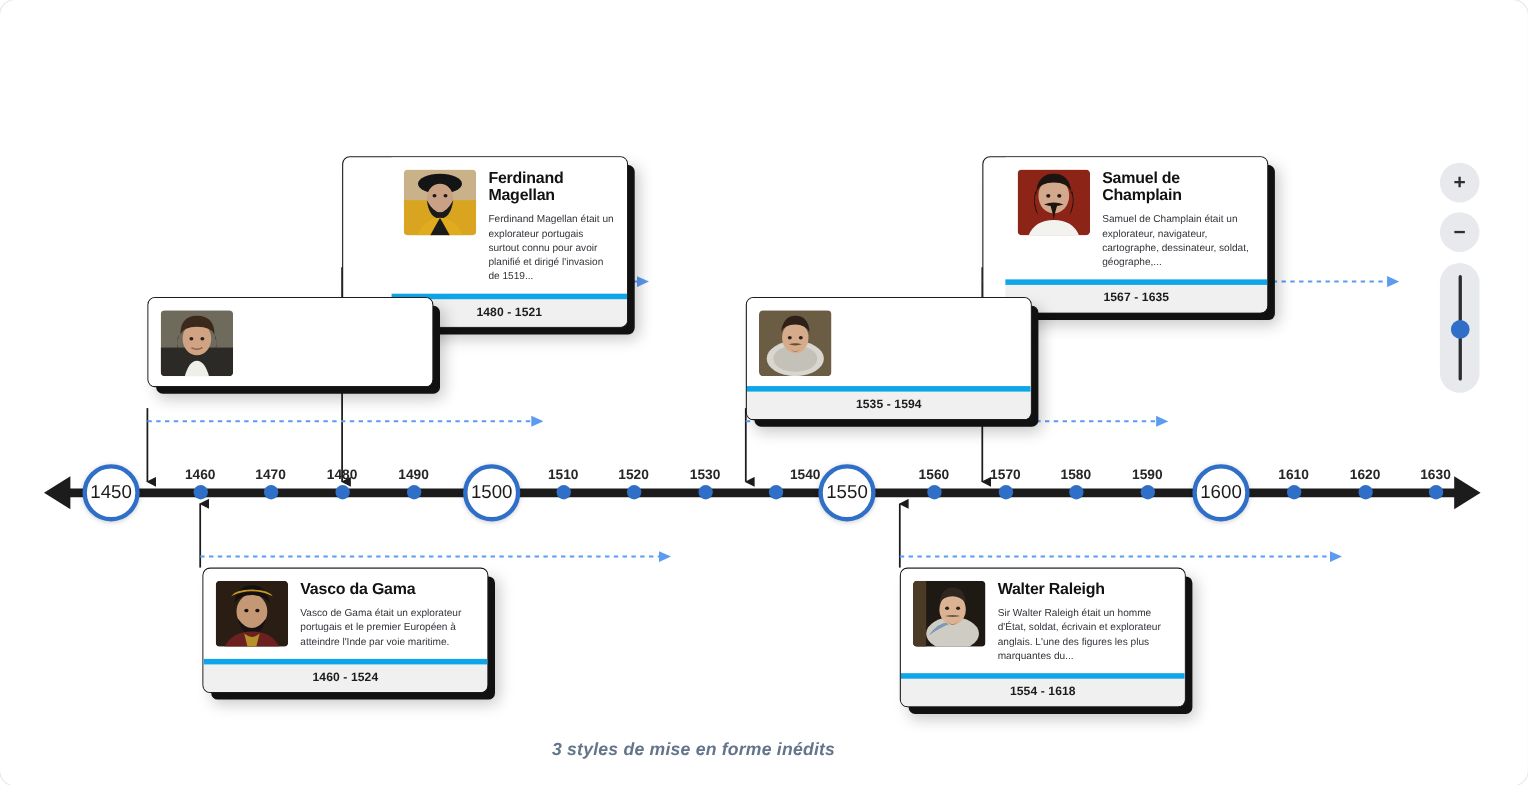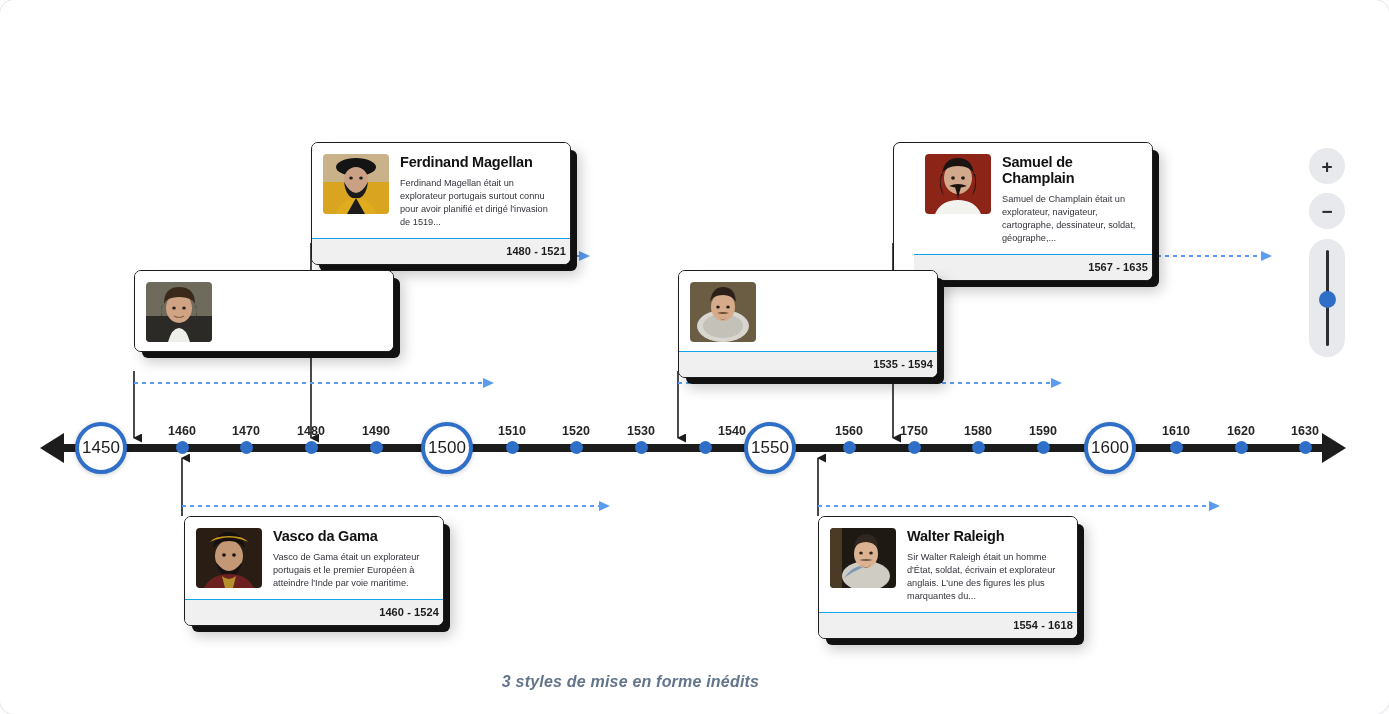--- a/index.html
+++ b/index.html
@@ -128,22 +128,22 @@
     margin-bottom: 6px;
     line-height: 1.1;
   }
   .card-desc {
     font-size: 9.2px;
     line-height: 1.42;
     color: #32343a;
   }
   .card-date {
     background: #f0f0f0;
-    border-top: 1px solid #0ea5e9;
-    text-align: right;
+    border-top: 5px solid #0ea5e9;
+    text-align: center;
     padding: 6px 4px 7px 4px;
     font-size: 11px;
     font-weight: 700;
     color: #1c1c1c;
     letter-spacing: 0.1px;
   }
 
   
   #zoom-control {
     position: absolute;
@@ -266,39 +266,39 @@
     <div class="tick-label" style="left:512px">1510</div>
     <div class="tick-dot" style="left:576px"></div>
     <div class="tick-label" style="left:576px">1520</div>
     <div class="tick-dot" style="left:641px"></div>
     <div class="tick-label" style="left:641px">1530</div>
     <div class="tick-dot" style="left:705px"></div>
     <div class="tick-label" style="left:732px">1540</div>
     <div class="tick-dot" style="left:849px"></div>
     <div class="tick-label" style="left:849px">1560</div>
     <div class="tick-dot" style="left:914px"></div>
-    <div class="tick-label" style="left:914px">1750</div>
+    <div class="tick-label" style="left:914px">1570</div>
     <div class="tick-dot" style="left:978px"></div>
     <div class="tick-label" style="left:978px">1580</div>
     <div class="tick-dot" style="left:1043px"></div>
     <div class="tick-label" style="left:1043px">1590</div>
     <div class="tick-dot" style="left:1176px"></div>
     <div class="tick-label" style="left:1176px">1610</div>
     <div class="tick-dot" style="left:1241px"></div>
     <div class="tick-label" style="left:1241px">1620</div>
     <div class="tick-dot" style="left:1305px"></div>
     <div class="tick-label" style="left:1305px">1630</div>
 
     <div class="decade-node" style="left:101px">1450</div>
     <div class="decade-node" style="left:447px">1500</div>
     <div class="decade-node" style="left:770px">1550</div>
     <div class="decade-node" style="left:1110px">1600</div>
   </div>
 
-  <div class="event-card" style="left:311px; top:142px;">
+  <div class="event-card" style="left:311px; top:142px;padding-left:44px;">
     <div class="card-body">
       <div class="card-portrait">
         <svg viewBox="0 0 66 60" xmlns="http://www.w3.org/2000/svg">
           <rect width="66" height="60" fill="#c9b28a"></rect>
           <rect y="28" width="66" height="32" fill="#d9a520"></rect>
           <ellipse cx="33" cy="13" rx="20" ry="9" fill="#141414"></ellipse>
           <ellipse cx="33" cy="26" rx="12" ry="13" fill="#caa184"></ellipse>
           <path d="M21 28 q12 22 24 0 q-2 16 -12 17 q-10 -1 -12 -17z" fill="#1a1a1a"></path>
           <ellipse cx="28" cy="24" rx="1.8" ry="1.6" fill="#1a1a1a"></ellipse>
           <ellipse cx="38" cy="24" rx="1.8" ry="1.6" fill="#1a1a1a"></ellipse>

